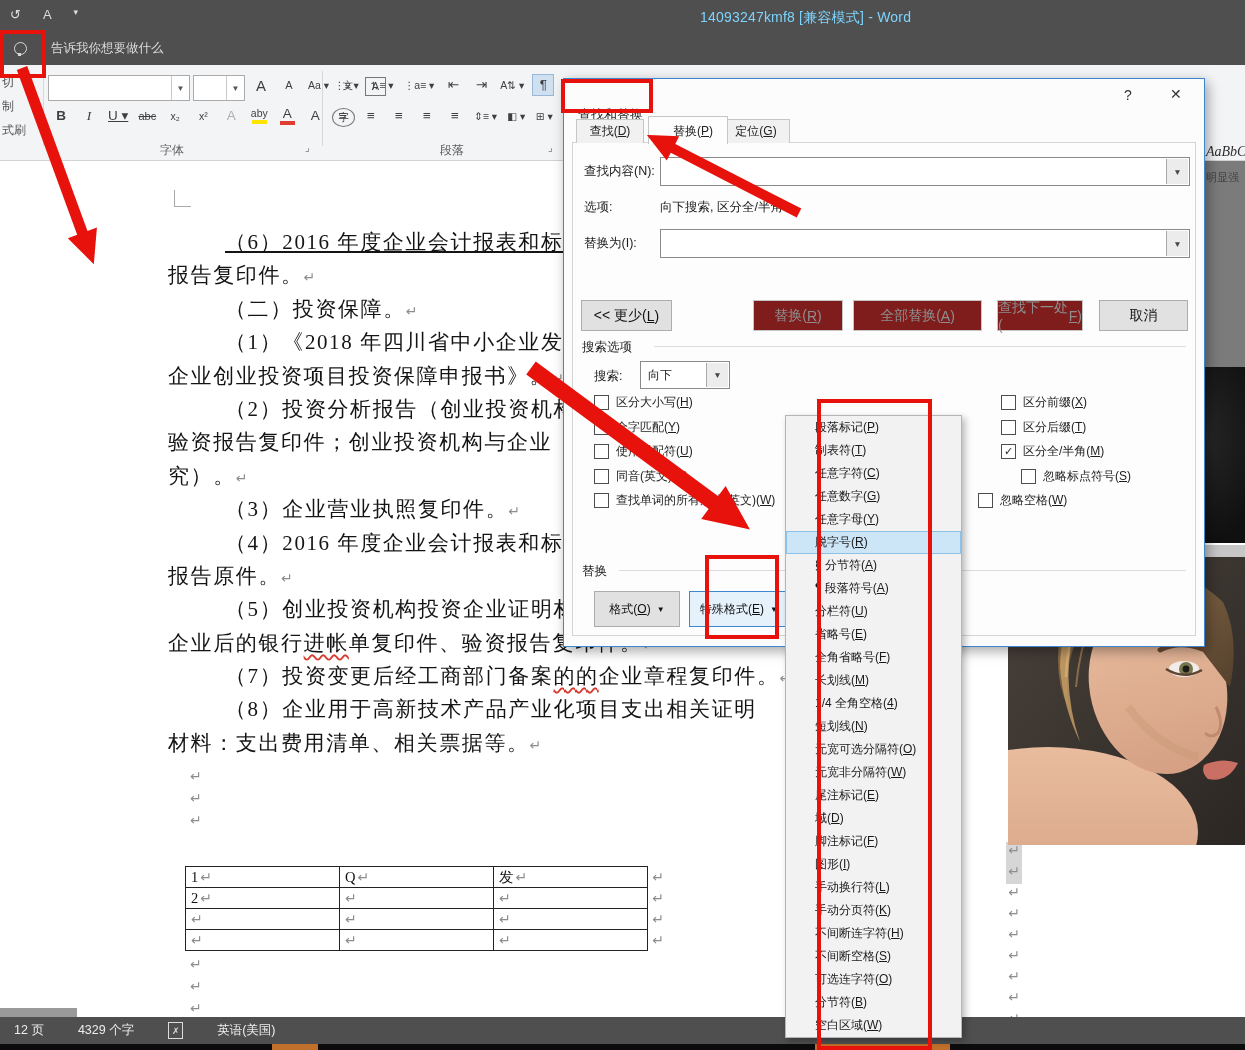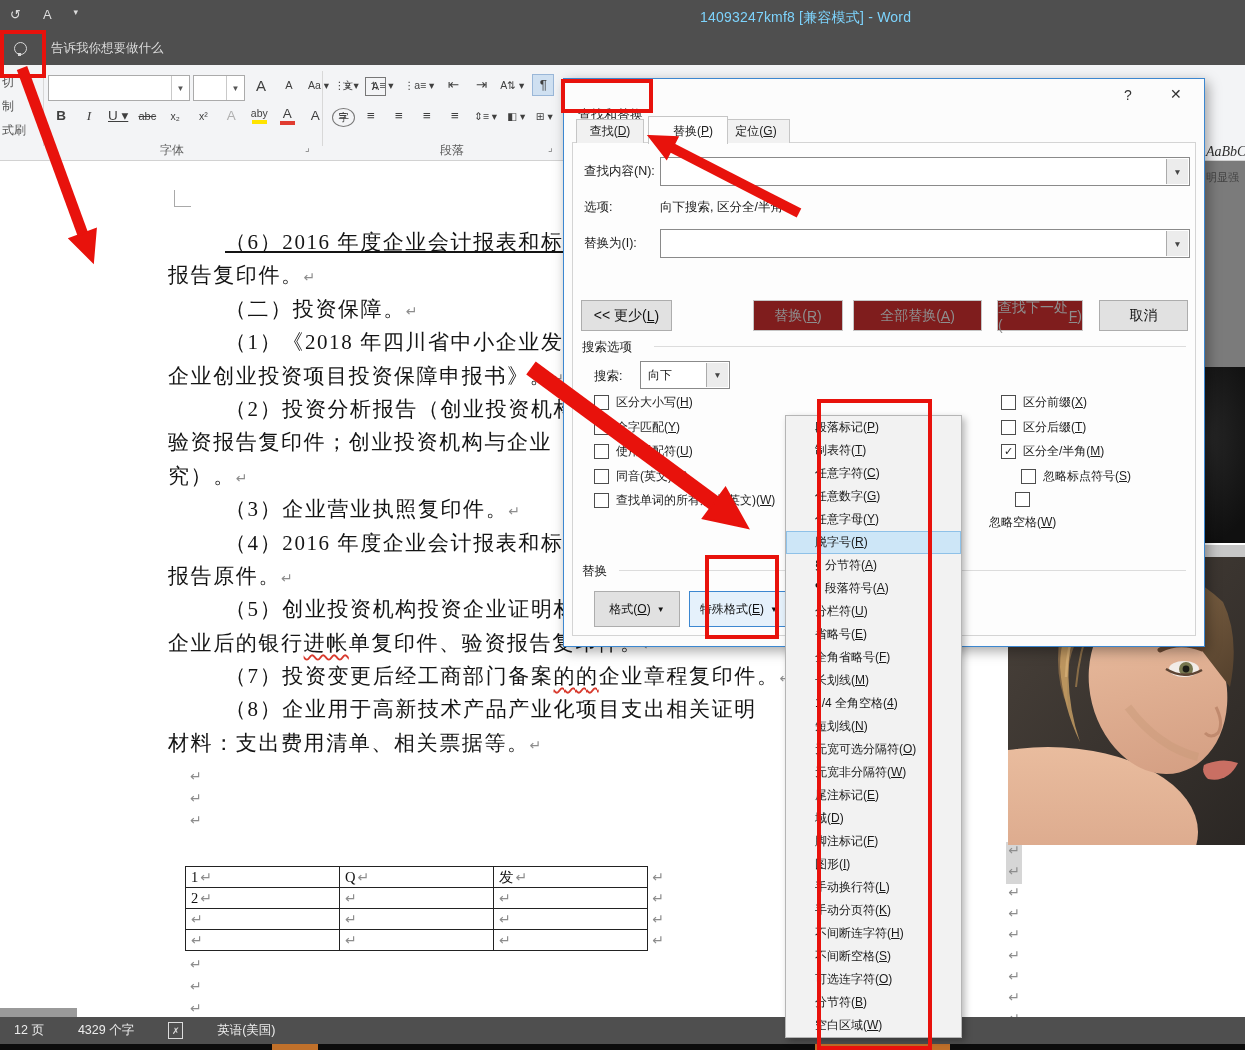--- a/index.html
+++ b/index.html
@@ -464,21 +464,21 @@
         <span>区分后缀(<u>T</u>)</span>
       </div>
       <div class="cbrow" style="left: 437px; top: 364px;">
         <span class="cb">✓</span>
         <span>区分全/半角(<u>M</u>)</span>
       </div>
       <div class="cbrow" style="left: 437px; top: 389px; padding-left: 20px;">
         <span class="cb"></span>
         <span>忽略标点符号(<u>S</u>)</span>
       </div>
-      <div class="cbrow" style="left: 425px; top: 413px; flex-direction: column;">
+      <div class="cbrow" style="left: 414px; top: 413px;">
         <span class="cb"></span>
         <span>忽略空格(<u>W</u>)</span>
       </div>
     </div>
 
   <div class="abs dlbl" style="left:18px;top:484px">替换</div>
   <div class="grp-line" style="left:55px;top:491px;width:567px"></div>
   <div class="fbtn" id="fmt-btn" style="left:30px;top:512px;width:84px">
     <span id="fmt-btn-label">格式(<u>O</u>)</span>
       <span class="car">▼</span>

